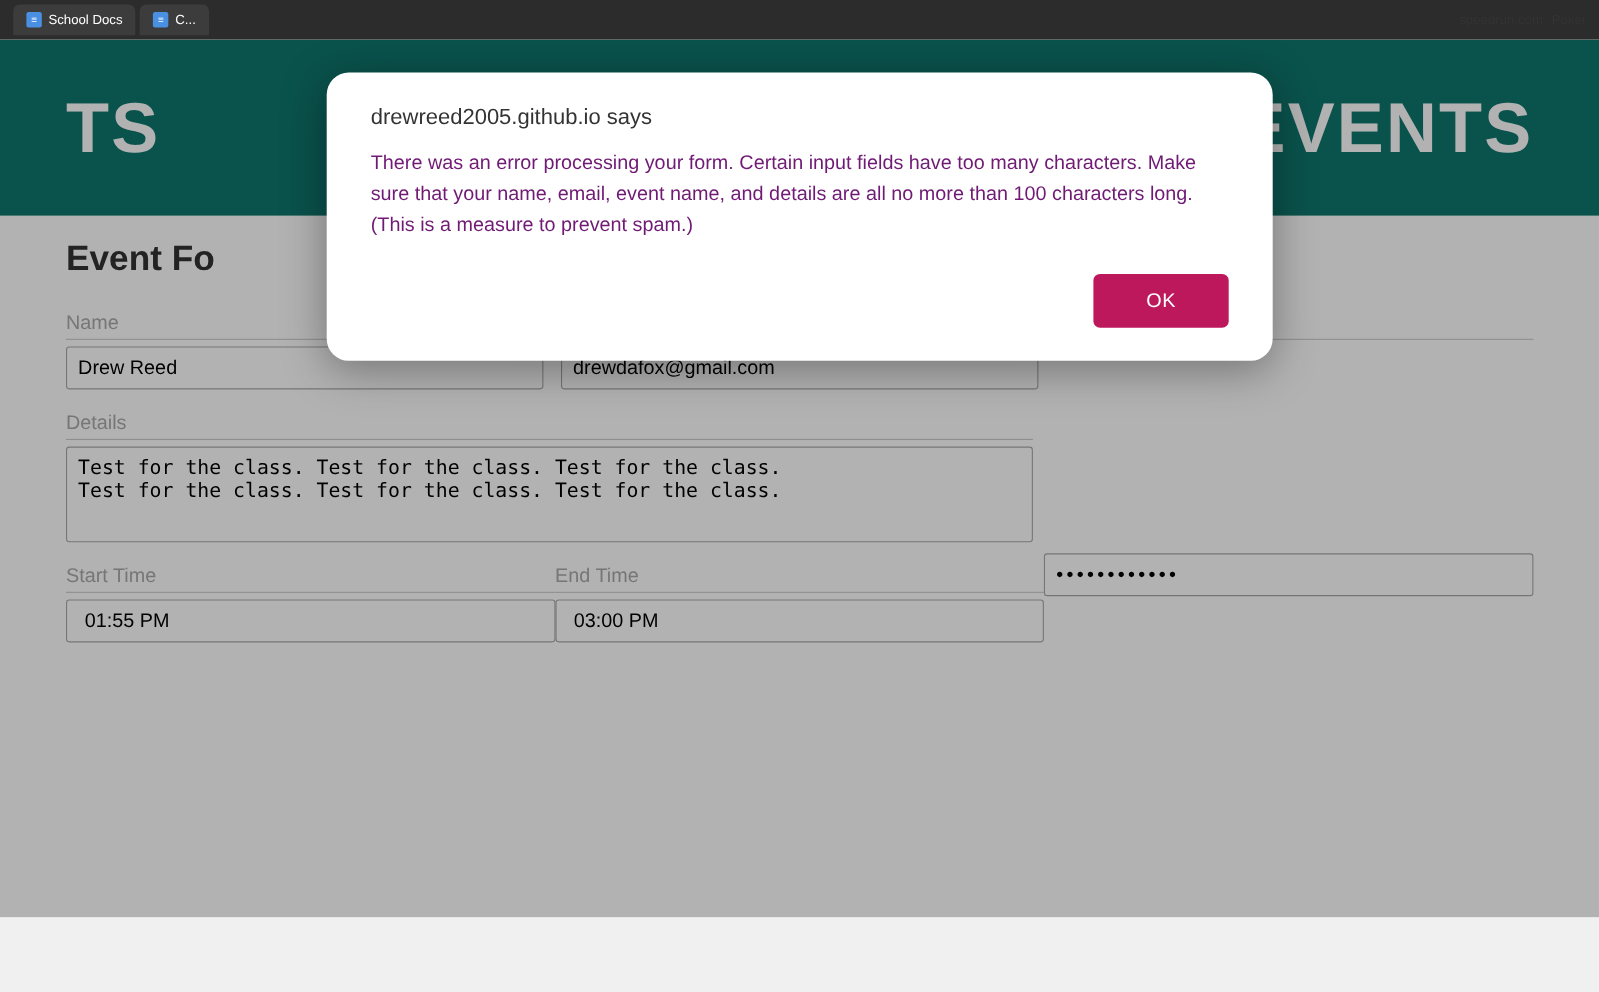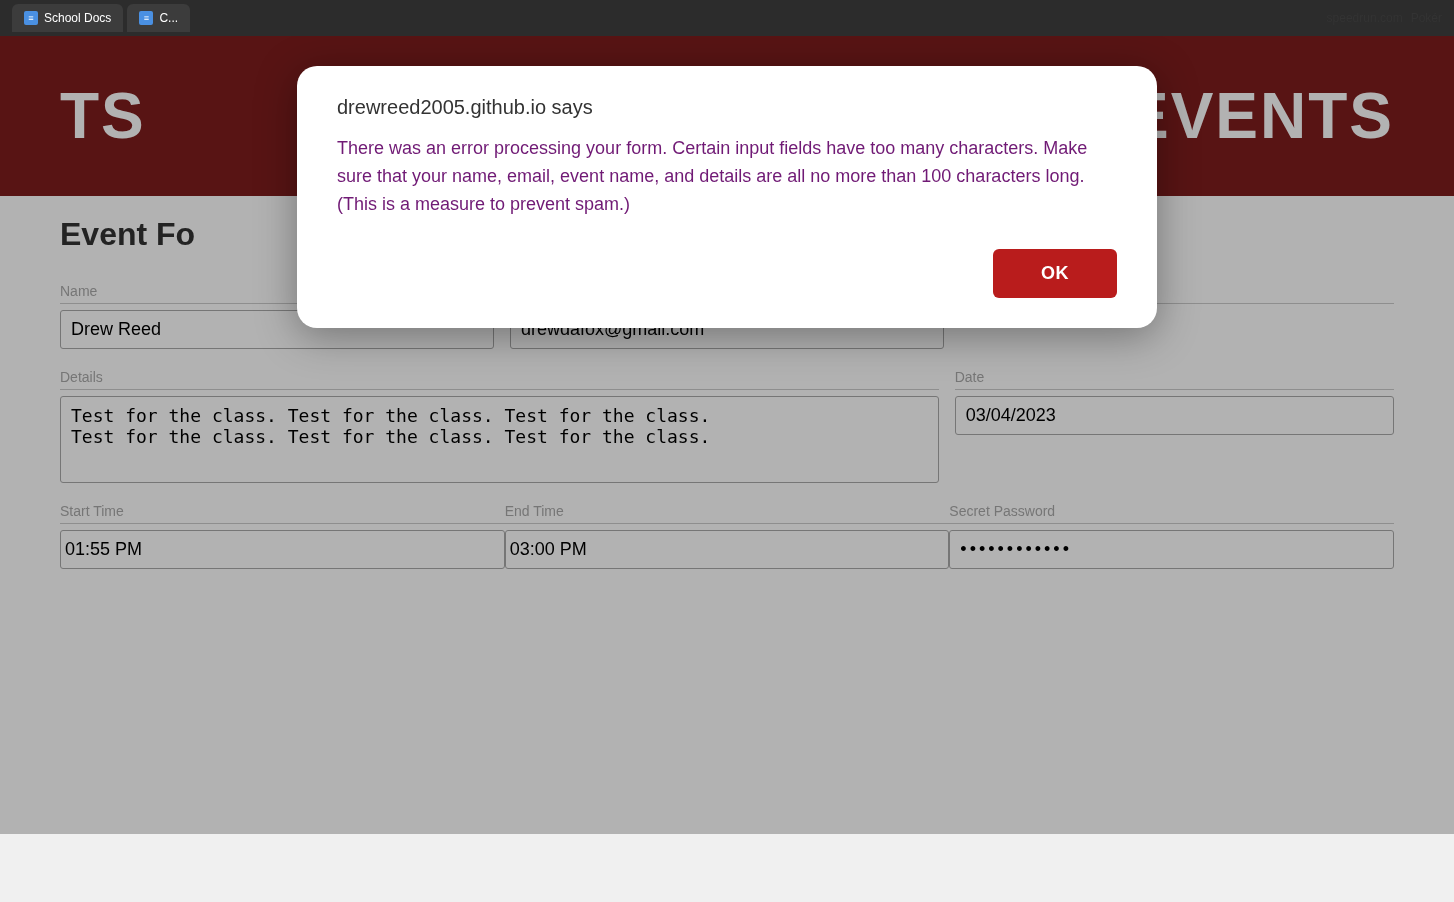--- a/index.html
+++ b/index.html
@@ -66,21 +66,21 @@
     .page-bg {
       position: relative;
       background: white;
       width: 100%;
       height: calc(902px - 104px);
       overflow: hidden;
     }
 
     
     .orange-header {
-      background: #7f1d1d;
+      background: #0f766e;
       height: 160px;
       display: flex;
       align-items: center;
       padding: 0 60px;
       position: relative;
     }
     .orange-header-left {
       font-size: 64px;
       font-weight: bold;
       color: white;
@@ -128,21 +128,21 @@
     }
     .form-date-input {
       width: 100%;
       padding: 8px 10px;
       font-size: 18px;
       border: 1px solid #aaa;
       border-radius: 3px;
     }
     .form-time-input {
       width: 100%;
-      padding: 8px 4px;
+      padding: 8px 16px;
       font-size: 18px;
       border: 1px solid #aaa;
       border-radius: 3px;
     }
     .password-input {
       width: 100%;
       padding: 8px 10px;
       font-size: 18px;
       border: 1px solid #aaa;
       border-radius: 3px;
@@ -178,43 +178,43 @@
       font-size: 18px;
       color: #701a75;
       line-height: 1.55;
       margin-bottom: 30px;
     }
     .modal-actions {
       display: flex;
       justify-content: flex-end;
     }
     .modal-ok-btn {
-      background: #b91c1c;
+      background: #be185d;
       color: white;
       border: none;
       border-radius: 6px;
       padding: 14px 48px;
       font-size: 18px;
-      font-weight: 700;
+      font-weight: 400;
       cursor: pointer;
       letter-spacing: 0.5px;
     }
 
     
     .form-row {
       display: grid;
       width: 100%;
     }
     .three-col { grid-template-columns: 1fr 1fr 1fr; gap: 16px; }
     .two-col-wide { grid-template-columns: 2fr 1fr; gap: 16px; }
     .three-col-eq { grid-template-columns: 1fr 1fr 1fr; gap: 0; }
 
     .field-group { display: flex; flex-direction: column; }
     .field-label {
-      font-size: 14px;
+      font-size: 18px;
       color: #aaa;
       padding-bottom: 4px;
       padding-top: 10px;
       border-bottom: 1.5px solid #ccc;
       margin-bottom: 6px;
     }
   </style>
 </head>
 <body>
 
@@ -258,37 +258,32 @@
         <div class="field-label">Event Name</div>
       </div>
     </div>
 
     <div class="form-row two-col-wide" style="margin-top:10px;">
       <div class="field-group">
         <div class="field-label">Details</div>
         <textarea class="form-textarea" style="">Test for the class. Test for the class. Test for the class.
 Test for the class. Test for the class. Test for the class.</textarea>
       </div>
-      <div class="field-group">
-        <div class="field-label">Date</div>
-        <input class="form-date-input" type="text" value="03/04/2023" style="">
-      </div>
     </div>
 
     <div class="form-row three-col-eq" style="margin-top:10px;">
       <div class="field-group">
         <div class="field-label">Start Time</div>
         <input class="form-time-input" type="text" value="01:55 PM" style="">
       </div>
       <div class="field-group">
         <div class="field-label">End Time</div>
         <input class="form-time-input" type="text" value="03:00 PM" style="">
       </div>
       <div class="field-group">
-        <div class="field-label">Secret Password</div>
         <input class="password-input" type="password" value="••••••••••••" style="">
       </div>
     </div>
   </div>
 
   <div class="modal-overlay">
     <div class="modal-dialog">
       <div class="modal-domain">drewreed2005.github.io says</div>
       <div class="modal-message">There was an error processing your form. Certain input fields have too many characters. Make sure that your name, email, event name, and details are all no more than 100 characters long. (This is a measure to prevent spam.)</div>
       <div class="modal-actions">

